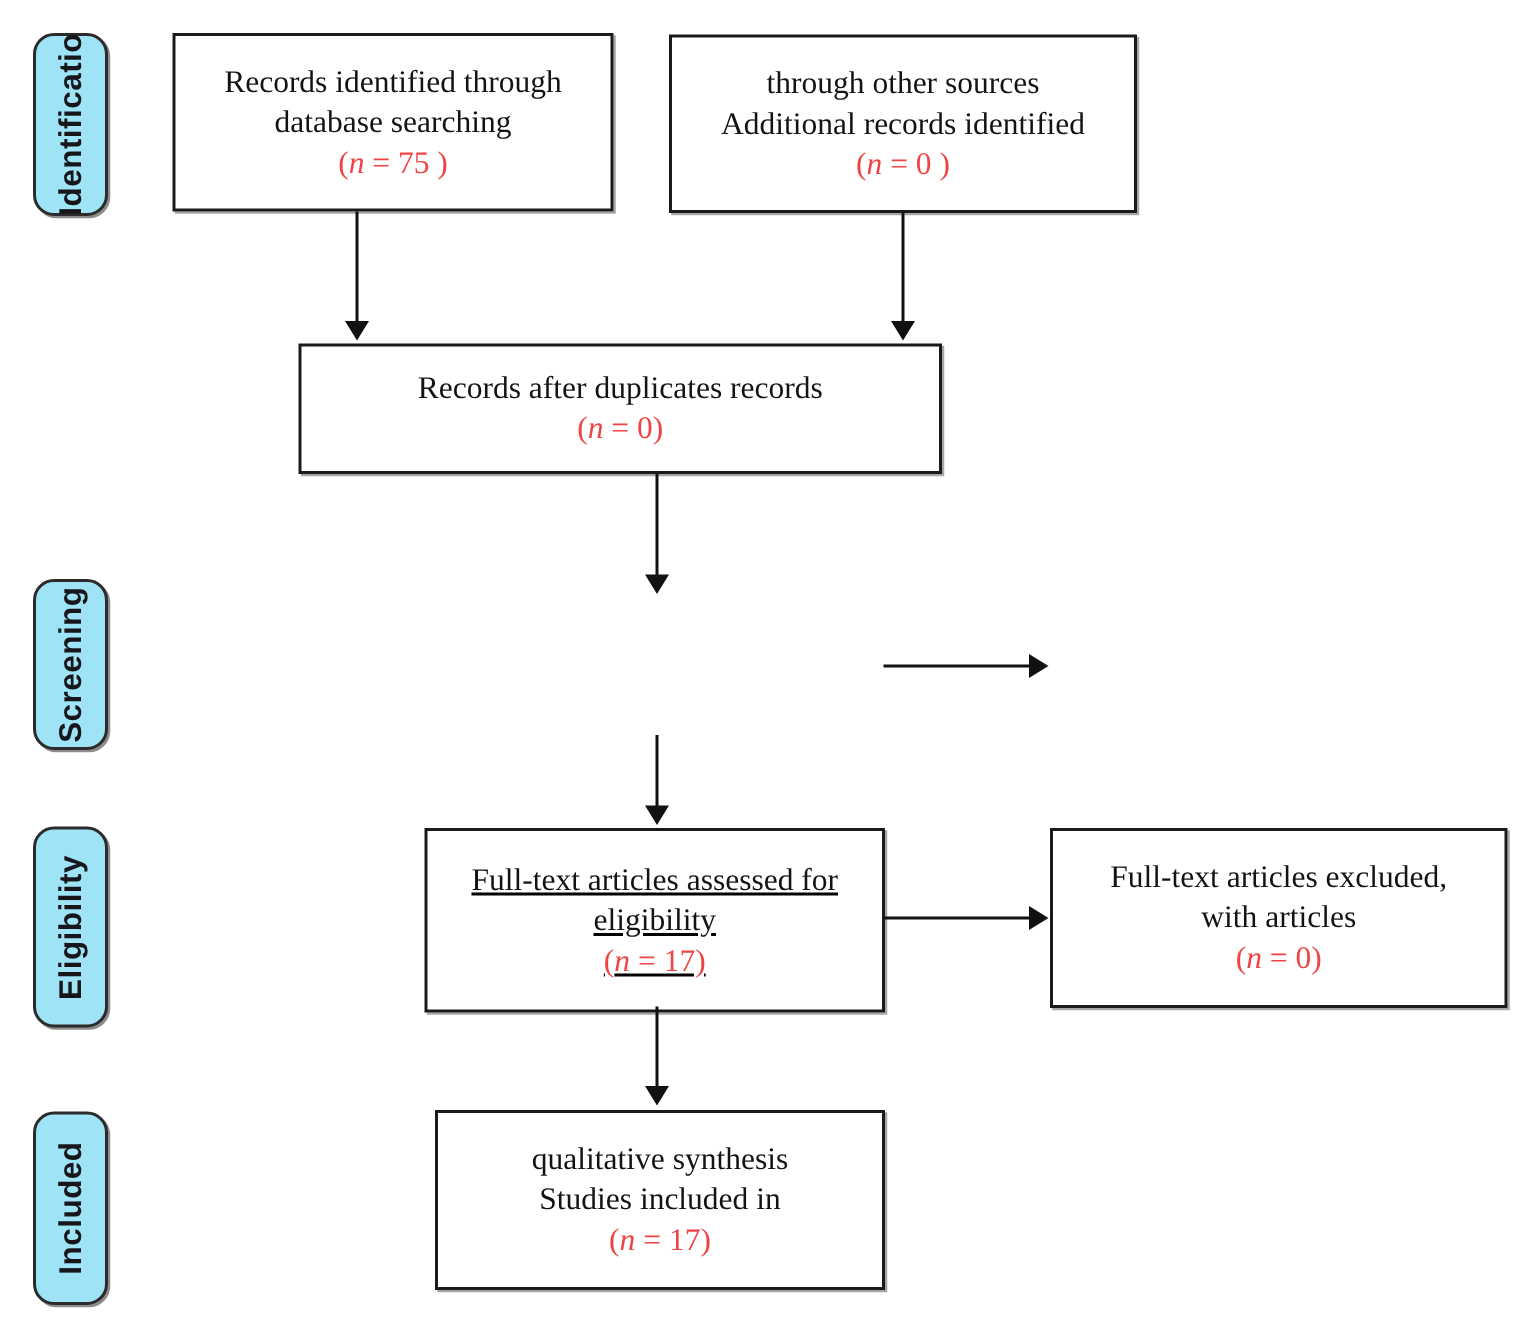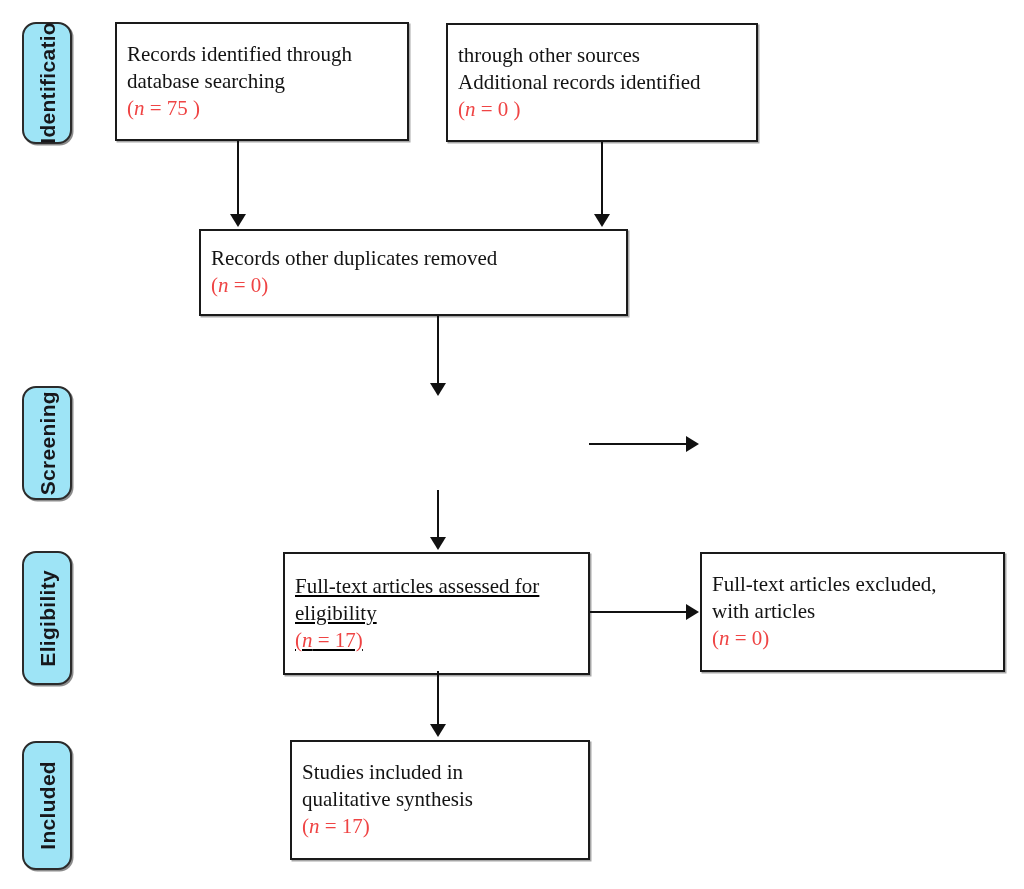--- a/index.html
+++ b/index.html
@@ -41,21 +41,21 @@
   }
 
   
   .flow-box {
     position: absolute;
     box-sizing: border-box;
     background: #ffffff;
     border: 2px solid #1a1a1a;
     display: flex;
     flex-direction: column;
-    align-items: flex-start;
+    align-items: center;
     justify-content: center;
     text-align: center;
     padding: 0 10px;
     box-shadow: 1.5px 1.5px 0 rgba(0,0,0,0.35);
   }
   .flow-box .line {
     font-size: 21px;
     color: #131313;
     line-height: 1.28;
     white-space: nowrap;
@@ -131,21 +131,21 @@
     <div class="count">(<i>n</i> = 0 )</div>
   </div>
 
   <div class="v-line" style="left:237px; top:141px; height:75px;"></div>
   <div class="arrow-down" style="left:230px; top:214px;"></div>
 
   <div class="v-line" style="left:601px; top:142px; height:74px;"></div>
   <div class="arrow-down" style="left:594px; top:214px;"></div>
 
   <div class="flow-box" style="left:199px; top:229px; width:429px; height:87px;">
-    <div class="line">Records other duplicates removed</div>
+    <div class="line">Records after duplicates records</div>
     <div class="count">(<i>n</i> = 0)</div>
   </div>
 
   <div class="v-line" style="left:437px; top:316px; height:68px;"></div>
   <div class="arrow-down" style="left:430px; top:383px;"></div>
 
 
 
   <div class="h-line" style="left:589px; top:443px; width:98px;"></div>
   <div class="arrow-right" style="left:686px; top:436px;"></div>
@@ -165,18 +165,18 @@
     <div class="count">(<i>n</i> = 0)</div>
   </div>
 
   <div class="h-line" style="left:590px; top:611px; width:97px;"></div>
   <div class="arrow-right" style="left:686px; top:604px;"></div>
 
   <div class="v-line" style="left:437px; top:671px; height:54px;"></div>
   <div class="arrow-down" style="left:430px; top:724px;"></div>
 
   <div class="flow-box" style="left:290px; top:740px; width:300px; height:120px;">
+    <div class="line">qualitative synthesis</div>
     <div class="line">Studies included in</div>
-    <div class="line">qualitative synthesis</div>
     <div class="count">(<i>n</i> = 17)</div>
   </div>
 
 </div>
 
 </body></html>

